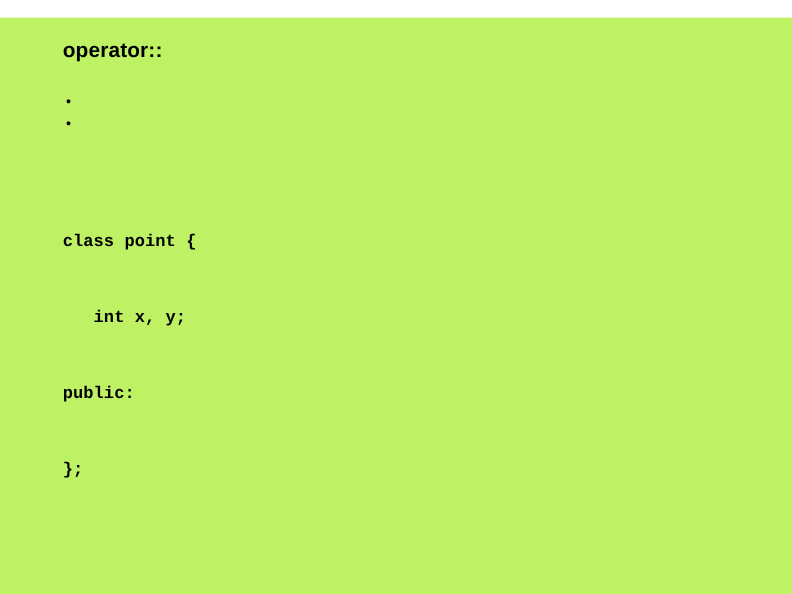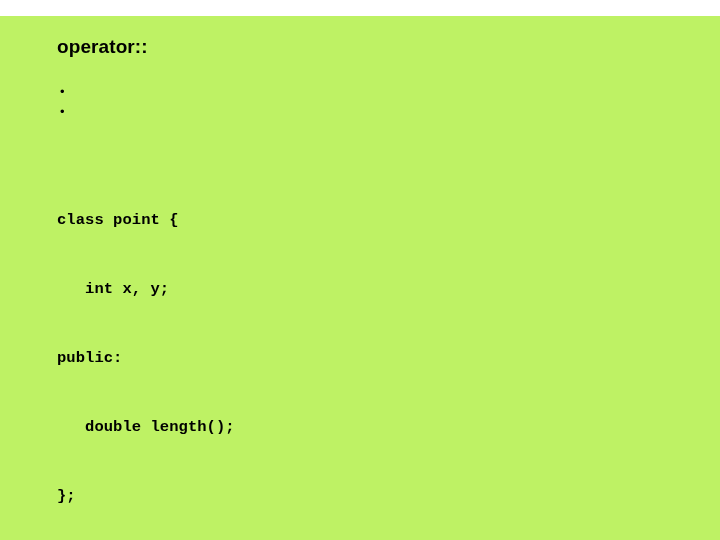--- a/index.html
+++ b/index.html
@@ -103,21 +103,20 @@
     </div>
     <div class="bullet-item">
       <span class="bullet-mark">•</span>
     </div>
   </div>
 
   <div class="code-block">
     <div class="code-line">class point {</div>
     <div class="code-line">   int x, y;</div>
     <div class="code-line">public:</div>
-    <div class="code-line">   double length();</div>
     <div class="code-line">};</div>
     <div class="code-line blank"></div>
     
     
     
     
     
     
     
     

